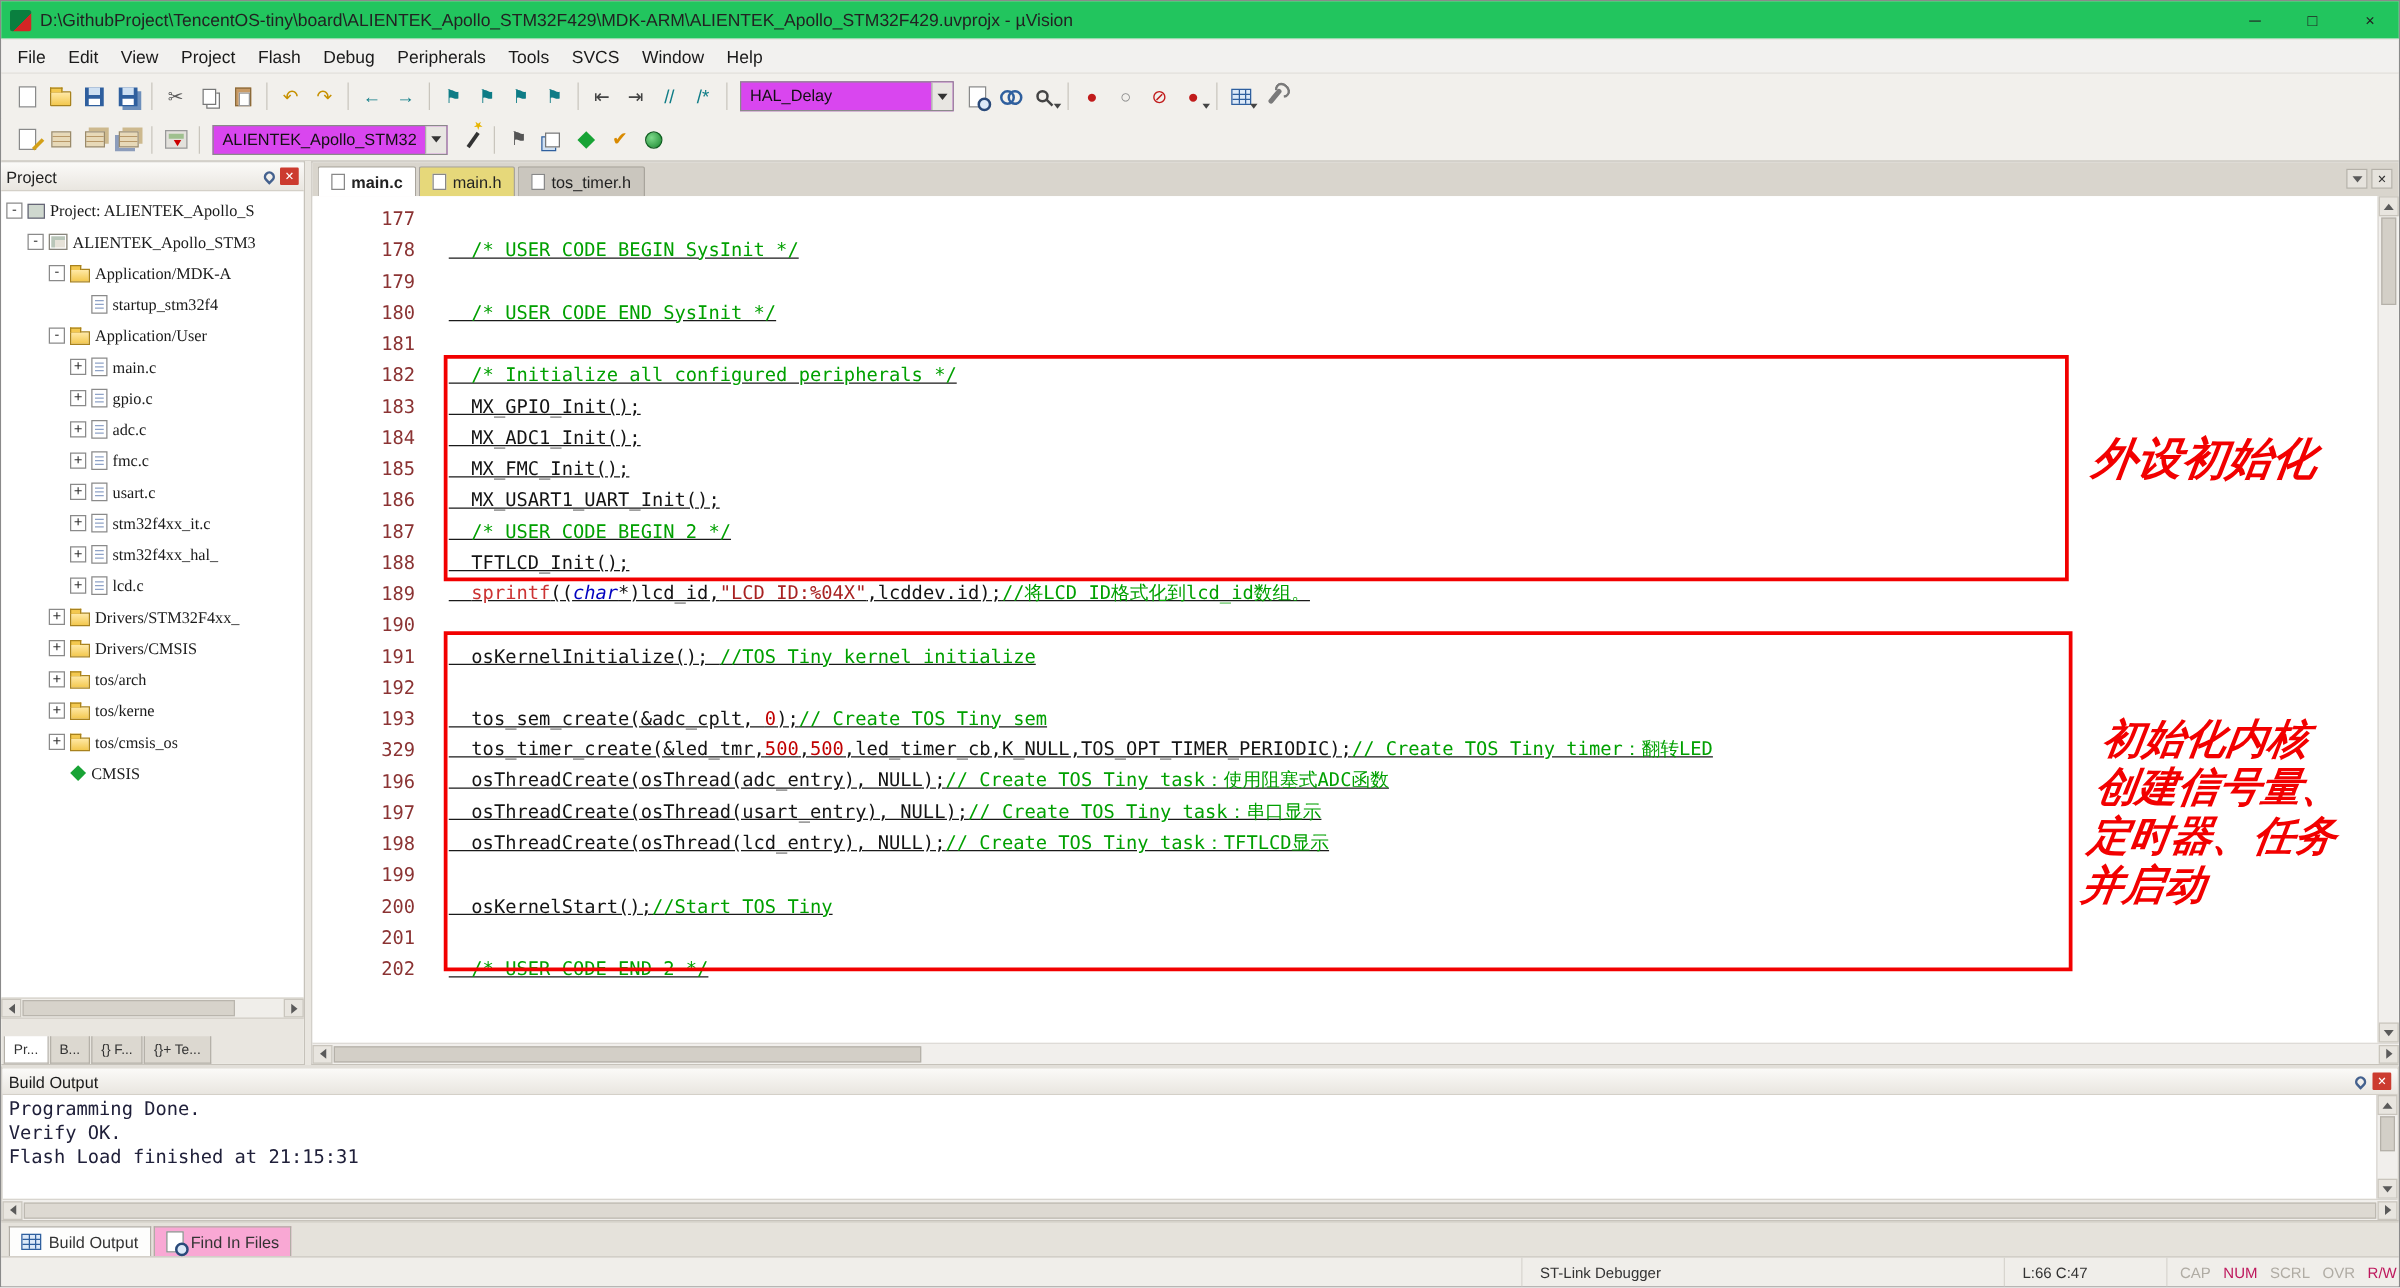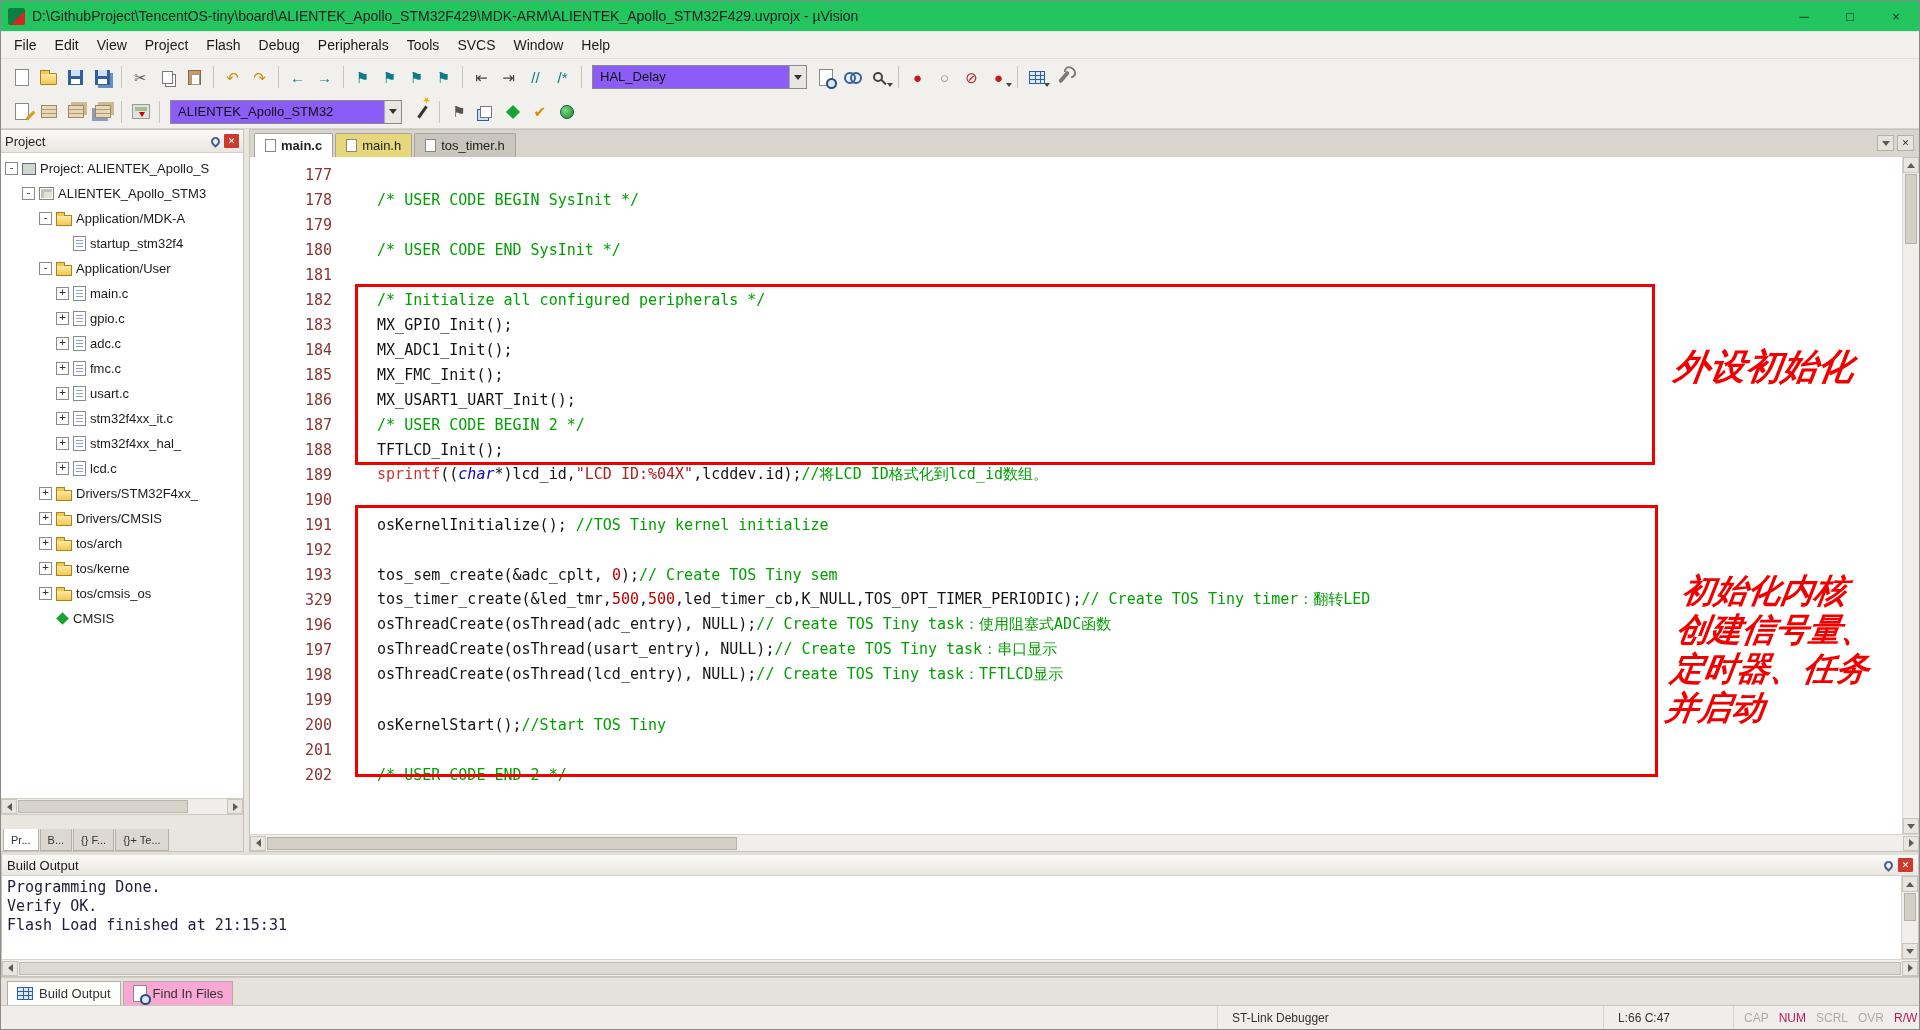--- a/index.html
+++ b/index.html
@@ -19,21 +19,21 @@
   .menu-item { padding:4px 9px; font-size:14px; color:#1a1a1a; }
 
   
   .toolbar { display:flex; align-items:center; background:#f2f0ec; flex:none; padding-left:7px; }
   #toolbar1 { height:37px; border-top:1px solid #e2e0db; }
   #toolbar2 { height:34px; border-bottom:1px solid #d6d3cc; }
   .tb-btn { width:27px; height:26px; display:inline-flex; align-items:center; justify-content:center; position:relative; font-size:15px; }
   .tb-btn .glyph { font-size:15px; line-height:1; }
   .tb-sep { width:1px; height:22px; background:#c9c5bd; margin:0 5px; flex:none; }
   .with-arrow::after { content:""; position:absolute; right:0; bottom:3px; border-left:3px solid transparent; border-right:3px solid transparent; border-top:4px solid #444; }
-  .tb-combo { display:inline-flex; align-items:stretch; height:24px; background:#8b5cf6; border:1px solid #8a8a8a; margin:0 5px;gap:44px; }
+  .tb-combo { display:inline-flex; align-items:stretch; height:24px; background:#d946ef; border:1px solid #8a8a8a; margin:0 5px; }
   .combo-val { font-size:13px; padding:3px 7px 0; min-width:152px; color:#111; }
   .combo-arrow { width:17px; background:#e8e6e2; border-left:1px solid #aaa; display:flex; align-items:center; justify-content:center; }
   .combo-arrow::after { content:""; border-left:4px solid transparent; border-right:4px solid transparent; border-top:5px solid #333; }
 
   
   .shape { display:inline-block; position:relative; }
   .s-page,.s-pagemag,.s-pagepencil { width:14px; height:17px; background:#fff; border:1px solid #8a8a8a; }
   .s-pagemag::after { content:""; position:absolute; right:-5px; bottom:-4px; width:7px; height:7px; border:2px solid #2a4a7a; border-radius:50%; background:#dce9f8; }
   .s-pagepencil::after { content:""; position:absolute; right:-4px; bottom:-2px; width:3px; height:11px; background:#d4a017; transform:rotate(45deg); }
   .s-folder { width:17px; height:12px; background:linear-gradient(#ffe9a6,#f3c84f); border:1px solid #a8821e; border-radius:1px; margin-top:4px; }
@@ -80,21 +80,21 @@
   .exp { width:13px; height:13px; border:1px solid #8a8a8a; background:#fff; font-size:11px; line-height:10px; text-align:center; color:#333; flex:none; font-family:"DejaVu Sans Mono",monospace; }
   .exp-sp { width:13px; flex:none; }
   .tico { flex:none; position:relative; display:inline-block; }
   .tico-file { width:13px; height:15px; background:#fff; border:1px solid #8a8a8a; }
   .tico-file::after { content:""; position:absolute; left:2px; top:3px; width:7px; height:1px; background:#8fa3c8; box-shadow:0 3px 0 #8fa3c8,0 6px 0 #8fa3c8; }
   .tico-folder { width:16px; height:11px; background:linear-gradient(#ffe9a6,#f3c84f); border:1px solid #a8821e; margin-top:4px; }
   .tico-folder::before { content:""; position:absolute; top:-4px; left:-1px; width:7px; height:3px; background:#f3c84f; border:1px solid #a8821e; border-bottom:none; }
   .tico-target { width:15px; height:13px; background:#e6e2d8; border:1px solid #88857d; box-shadow:inset 0 0 0 1px #fff, inset 4px 4px 0 0 #b9c6b9; }
   .tico-chip { width:14px; height:12px; background:#cfd8cf; border:1px solid #667; }
   .tico-comp { width:9px; height:9px; background:#18a335; transform:rotate(45deg); margin:0 2px; }
-  .tlabel { overflow:hidden; }
+  .tlabel { overflow:hidden;font-family:Liberation Serif, serif; }
 
   .panel-hscroll { height:16px; background:#f0eeea; border-top:1px solid #d4d0c8; display:flex; align-items:center; flex:none; }
   .scroll-btn { width:16px; height:15px; background:#e8e5df; border:1px solid #c9c5bd; display:flex; align-items:center; justify-content:center; flex:none; }
   .h-thumb { width:170px; height:13px; background:#d7d3cb; border:1px solid #b9b5ad; margin:0 1px; flex:none; }
   .scroll-track { flex:1; }
 
   .panel-tabs { height:37px; background:#e9e6e0; display:flex; align-items:flex-end; padding:0 2px; gap:1px; border-top:1px solid #cfcbc3; flex:none; }
   .ptab { height:22px; padding:0 7px; font-size:11px; background:#dcd8d0; border:1px solid #b5b1a9; border-top:none; color:#333; display:flex; align-items:center; }
   .ptab.active { background:#fff; }
 
@@ -107,21 +107,21 @@
   .etab.active { background:#fff; font-weight:bold; }
   .etab.highlight { background:#e6d87a; }
   .tab-file-icon { width:11px; height:13px; background:#fff; border:1px solid #888; flex:none; }
   .tabbar-btns { position:absolute; right:5px; top:5px; display:flex; gap:3px; }
   .tabbar-btn { width:17px; height:16px; background:#e6e3dd; border:1px solid #b5b1a9; display:flex; align-items:center; justify-content:center; font-size:9px; color:#333; }
 
   .code-wrap { flex:1; display:flex; min-height:0; position:relative; }
   .code-pane { flex:1; overflow:hidden; padding-top:5px; font-family:"DejaVu Sans Mono","Liberation Mono",monospace; font-size:15px; background:#fff; }
   .crow { height:25px; display:flex; align-items:center; }
   .ln { width:104px; padding-right:22px; text-align:right; color:#8b3333; flex:none; }
-  .ct { white-space:pre; padding-left:5px; }
+  .ct { white-space:pre; padding-left:5px;text-decoration:underline; }
   .tk-p { color:#141414; } .tk-c { color:#00a000; } .tk-s { color:#a82222; }
   .tk-n { color:#c00000; } .tk-k { color:#0202c0; font-style:italic; } .tk-f { color:#cc3333; }
 
   .vscroll { width:17px; background:#f1efec; border-left:1px solid #d8d5cf; display:flex; flex-direction:column; flex:none; }
   .sb-btn { height:16px; background:#e8e5df; border:1px solid #c9c5bd; display:flex; align-items:center; justify-content:center; flex:none; }
   .v-thumb { height:70px; background:#d3cfc7; border:1px solid #b5b1a9; margin:1px 2px; flex:none; }
   .v-track { flex:1; }
   .editor-hscroll { height:17px; background:#f1efec; border-top:1px solid #d8d5cf; display:flex; align-items:center; flex:none; }
   .eh-thumb { width:470px; height:13px; background:#d3cfc7; border:1px solid #b5b1a9; margin:0 1px; flex:none; }
 

